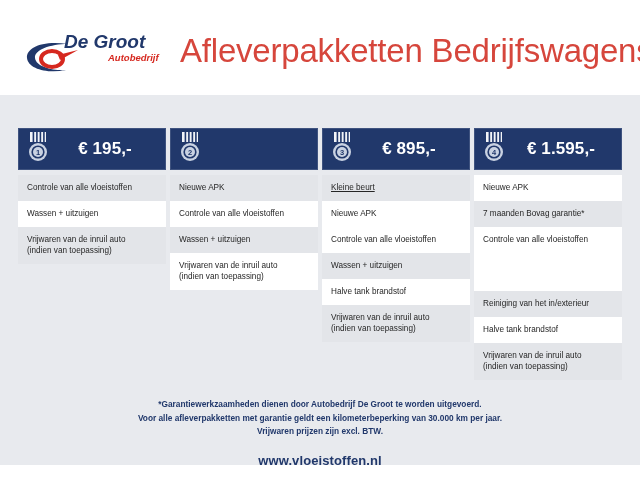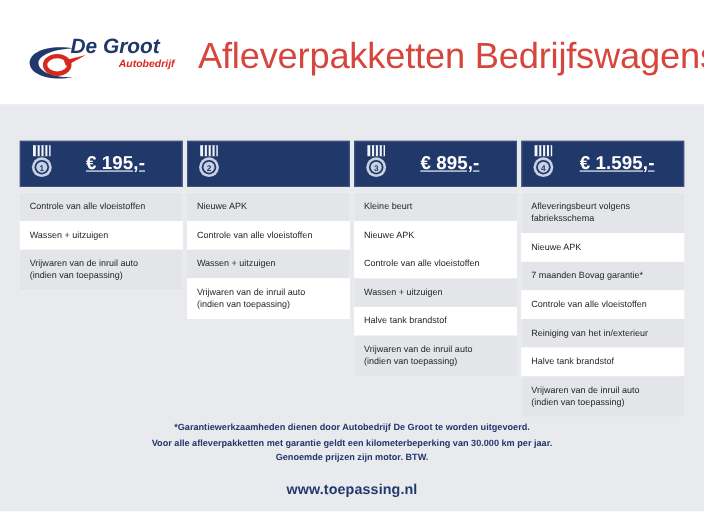--- a/index.html
+++ b/index.html
@@ -11,21 +11,21 @@
     width: 640px;
     height: 480px;
     overflow: hidden;
     font-family: "Liberation Sans", sans-serif;
     -webkit-font-smoothing: antialiased;
   }
   .poster {
     position: relative;
     width: 640px;
     height: 412px;
-    background: #e5e5e5;
+    background: #bef264;
     box-sizing: border-box;
   }
 
   
   .header-band {
     position: absolute;
     left: 0; top: 0;
     width: 640px;
     height: 95px;
     background: #ffffff;
@@ -98,21 +98,20 @@
   }
   .price {
     flex: 1 1 auto;
     text-align: center;
     color: #ffffff;
     font-size: 17px;
     font-weight: bold;
     letter-spacing: 0.1px;
     padding-right: 6px;
     white-space: nowrap;
-    text-decoration: underline;
   }
 
   .items {
     margin-top: 5px;
     background: #ffffff;
   }
   .item {
     padding: 7px 9px 8px 9px;
     font-size: 8.2px;
     line-height: 11px;
@@ -124,21 +123,21 @@
     align-items: center;
   }
   .item.alt {
     background: #e3e5e9;
   }
 
   
   .footer {
     position: absolute;
     left: 0;
-    top: 287px;
+    top: 303px;
     width: 640px;
     text-align: center;
   }
   .footnote {
     font-size: 8.3px;
     line-height: 13.5px;
     color: #21386b;
     font-weight: bold;
   }
   .site {
@@ -238,21 +237,21 @@
               <rect x="14.6" y="1" width="1.6" height="10" fill="#21386b"></rect>
               <rect x="18.1" y="1" width="1.6" height="10" fill="#21386b"></rect>
               <circle cx="13" cy="21" r="9" fill="#c9d2e2"></circle>
               <circle cx="13" cy="21" r="6.6" fill="#21386b"></circle>
               <circle cx="13" cy="21" r="5" fill="#c9d2e2"></circle>
               <text x="13" y="24.4" text-anchor="middle" font-family="'Liberation Sans',sans-serif" font-size="7.5" font-weight="bold" fill="#21386b">3</text>
             </svg>
             <div class="price">€ 895,-</div>
           </div>
           <div class="items">
-            <div class="item alt" style="white-space: pre-line;">Kleine beurt</div>
+            <div class="item alt" style="white-space: pre-line; text-decoration: underline;">Kleine beurt</div>
             <div class="item" style="white-space: pre-line;">Nieuwe APK</div>
             <div class="item" style="white-space: pre-line;">Controle van alle vloeistoffen</div>
             <div class="item alt" style="white-space: pre-line;">Wassen + uitzuigen</div>
             <div class="item" style="white-space: pre-line;">Halve tank brandstof</div>
             <div class="item alt" style="white-space: pre-line;">Vrijwaren van de inruil auto
 (indien van toepassing)</div>
           </div>
         </div>
         <div class="col">
           <div class="col-head">
@@ -263,35 +262,33 @@
               <rect x="14.6" y="1" width="1.6" height="10" fill="#21386b"></rect>
               <rect x="18.1" y="1" width="1.6" height="10" fill="#21386b"></rect>
               <circle cx="13" cy="21" r="9" fill="#c9d2e2"></circle>
               <circle cx="13" cy="21" r="6.6" fill="#21386b"></circle>
               <circle cx="13" cy="21" r="5" fill="#c9d2e2"></circle>
               <text x="13" y="24.4" text-anchor="middle" font-family="'Liberation Sans',sans-serif" font-size="7.5" font-weight="bold" fill="#21386b">4</text>
             </svg>
             <div class="price">€ 1.595,-</div>
           </div>
           <div class="items">
-            <div class="item alt" style="white-space: pre-line;">Afleveringsbeurt volgens
-fabrieksschema</div>
             <div class="item" style="white-space: pre-line;">Nieuwe APK</div>
             <div class="item alt" style="white-space: pre-line;">7 maanden Bovag garantie*</div>
             <div class="item" style="white-space: pre-line;">Controle van alle vloeistoffen</div>
-            <div class="item alt" style="white-space: pre-line;">Reiniging van het in/exterieur</div>
+            <div class="item alt" style="white-space: pre-line; margin-top: 38px;">Reiniging van het in/exterieur</div>
             <div class="item" style="white-space: pre-line;">Halve tank brandstof</div>
             <div class="item alt" style="white-space: pre-line;">Vrijwaren van de inruil auto
 (indien van toepassing)</div>
           </div>
         </div>
       </div>
 
     <div class="footer">
       <div class="footnote">*Garantiewerkzaamheden dienen door Autobedrijf De Groot te worden uitgevoerd.</div>
       <div class="footnote">Voor alle afleverpakketten met garantie geldt een kilometerbeperking van 30.000 km per jaar.</div>
-      <div class="footnote">Genoemde prijzen zijn motor. BTW.</div>
-      <div class="site">www.toepassing.nl</div>
+      <div class="footnote">Vrijwaren prijzen zijn excl. BTW.</div>
+      <div class="site">www.vloeistoffen.nl</div>
     </div>
   </div>
 
   <div class="bottom-white"></div>
 </div>
 
 </body></html>

